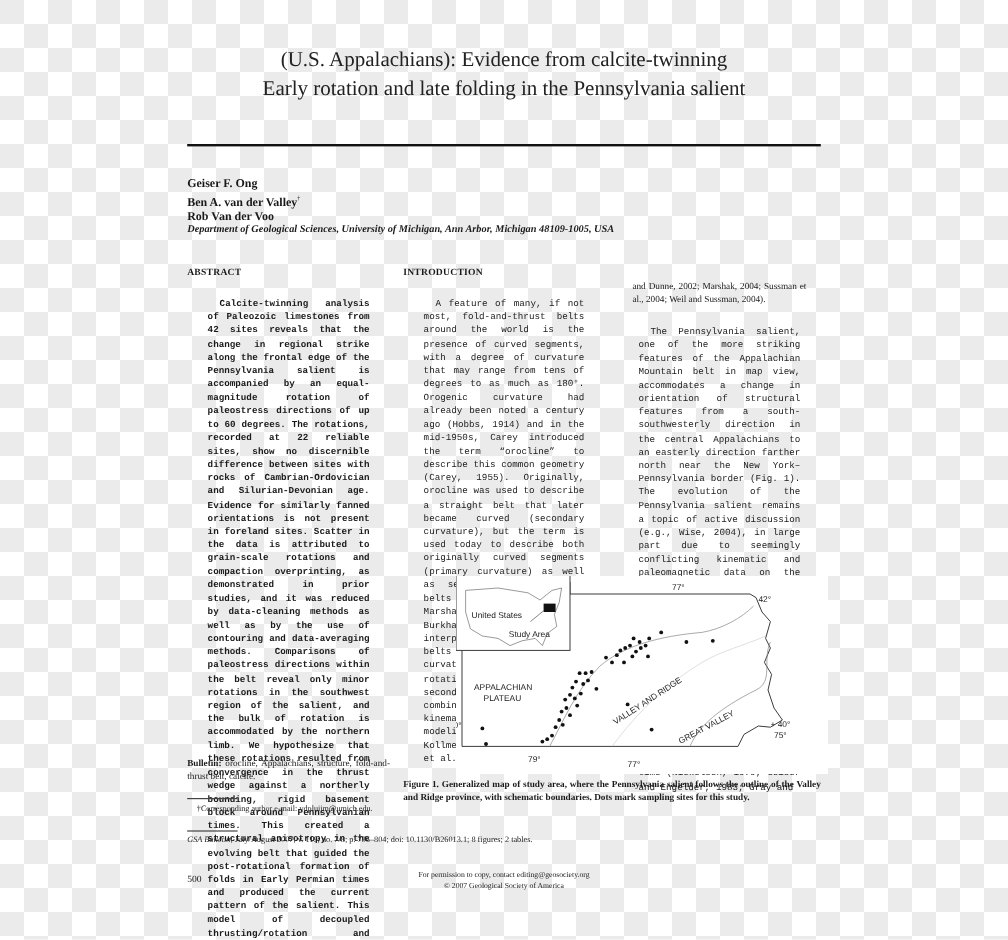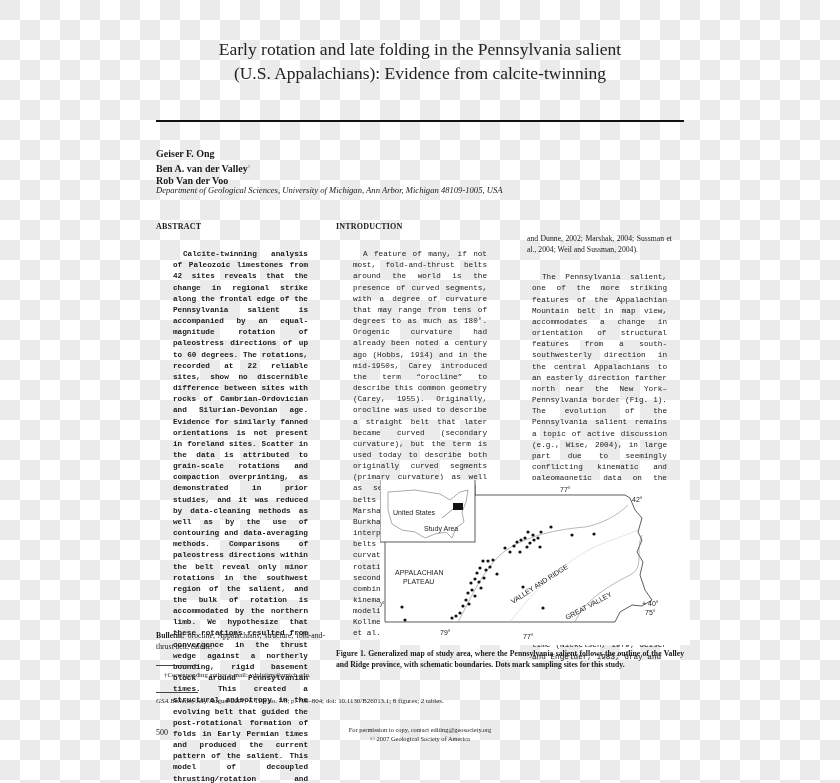--- a/index.html
+++ b/index.html
@@ -14,21 +14,21 @@
     font-family: "Liberation Serif", "DejaVu Serif", serif;
     color: #1a1a1a;
   }
   .abs { position: absolute; }
   .title {
     left: 156px; top: 37px; width: 528px; text-align: center;
     font-size: 17.5px; line-height: 24px; color: #222;
   }
   .title-rule { left: 156px; top: 120px; width: 528px; height: 2px; background: #111; }
   .authors { left: 156px; top: 148px; font-size: 10px; line-height: 12.5px; font-weight: bold; }
-  .affil { left: 156px; top: 185px; font-size: 8.6px; font-style: italic; white-space: nowrap; }
+  .affil { left: 156px; top: 185px; font-size: 8.6px; font-style: italic; white-space: nowrap; font-weight: bold; }
   .col { position: absolute; font-size: 7.7px; line-height: 11.15px; text-align: justify; hyphens: none; }
   .col1 { left: 156px; top: 221px; width: 169px; font-weight: bold; }
   .col2 { left: 336px; top: 221px; width: 168px; }
   .col3 { left: 515px; top: 221px; width: 169px; }
   .head { font-weight: bold; font-size: 8px; letter-spacing: 0.2px; margin-bottom: 10px; }
   .para { text-indent: 10px; margin: 17px; font-family: Liberation Mono, monospace; }
   .kw { left: 156px; top: 630px; width: 169px; font-size: 7.7px; line-height: 11px; text-align: justify; }
   .kw b { font-weight: bold; }
   .fn-rule { width: 42px; height: 1px; background: #444; }
   .fn { left: 156px; top: 665px; width: 169px; font-size: 6.8px; line-height: 10px; }
@@ -38,22 +38,22 @@
   .pageno { left: 156px; top: 728px; font-size: 8px; }
   .perm { left: 320px; top: 725px; width: 200px; text-align: center; font-size: 6.4px; line-height: 9px; }
   .figure { left: 380px; top: 480px; width: 310px; height: 165px; }
   .caption { left: 336px; top: 648px; width: 348px; font-size: 7.7px; line-height: 11px; font-weight: bold; text-align: justify; }
   .maplabel { font-family: "Liberation Sans", "DejaVu Sans", sans-serif; font-size: 7px; fill: #222; }
 </style>
 </head>
 <body>
 
 <div class="abs title">
+  <div>(U.S. Appalachians): Evidence from calcite-twinning</div>
   <div>Early rotation and late folding in the Pennsylvania salient</div>
-  <div>(U.S. Appalachians): Evidence from calcite-twinning</div>
 </div>
 <div class="abs title-rule"></div>
 
 <div class="abs authors">
   <div>Geiser F. Ong</div>
   <div><span>Ben A. van der Valley</span><sup style="font-size:5px;font-weight:normal">†</sup></div>
   <div>Rob Van der Voo</div>
 </div>
 <div class="abs affil">Department of Geological Sciences, University of Michigan, Ann Arbor, Michigan 48109-1005, USA</div>
 

